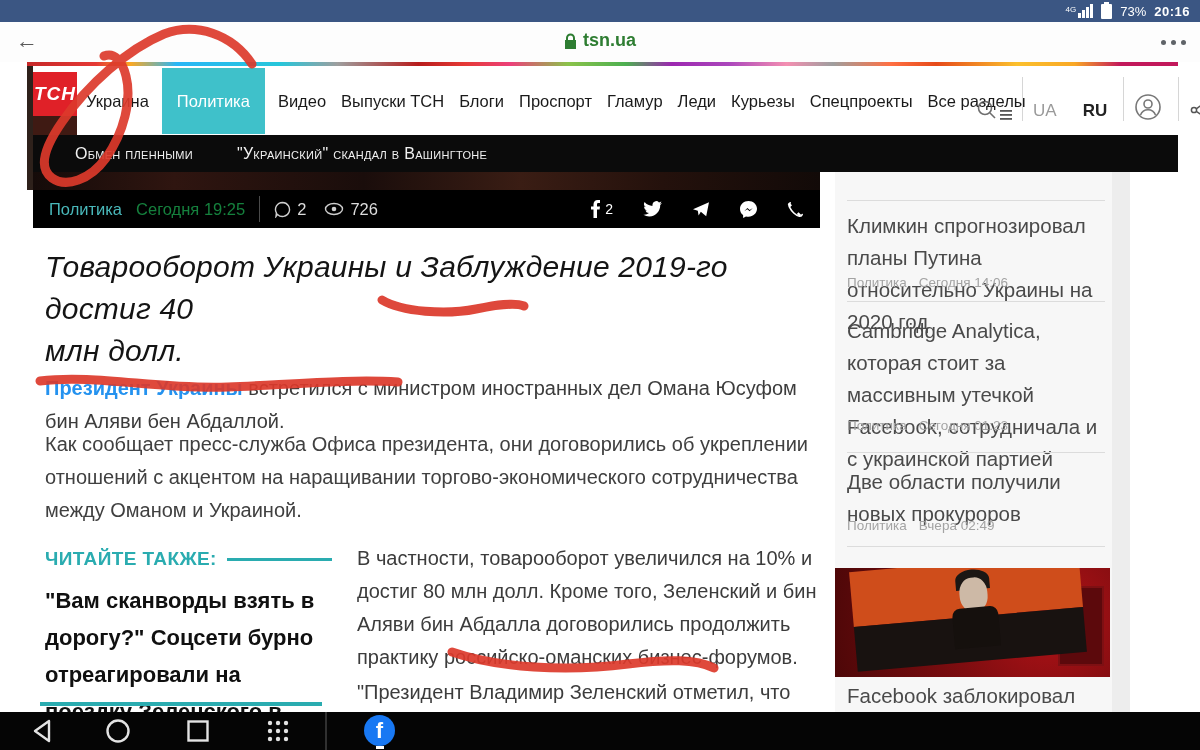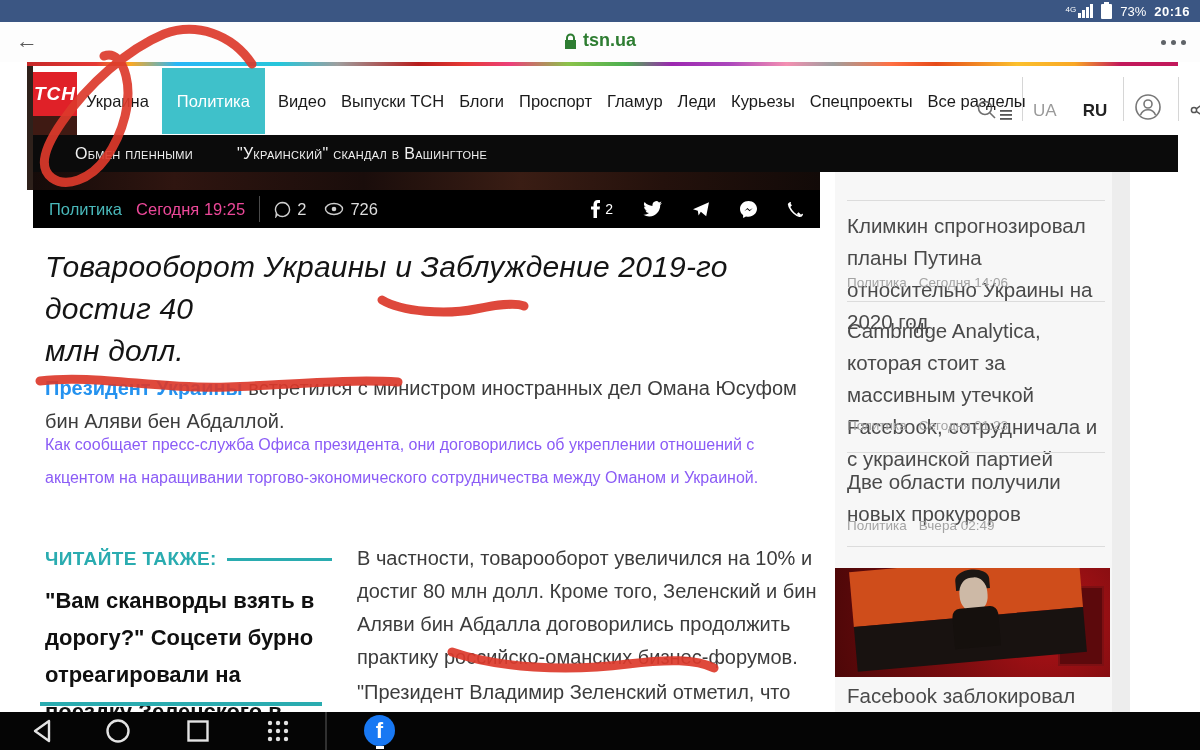--- a/index.html
+++ b/index.html
@@ -62,21 +62,21 @@
   .meta-div{width:1px;height:26px;background:#4a4a4a;margin:0 14px;}
   .meta-count{display:flex;align-items:center;gap:6px;margin-right:18px;color:#dcdcdc;}
   .share-row{margin-left:auto;display:flex;align-items:center;gap:30px;}
   .share-ic{display:flex;align-items:center;gap:4px;color:#fff;font-size:14px;}
 
   
   .title{left:45px;top:246px;width:780px;font-size:30px;font-style:italic;
     color:#141414;line-height:42px;letter-spacing:.2px;}
   .lead{left:45px;top:372px;width:778px;font-size:20px;line-height:33px;color:#3c3c3c;}
   .lead a{color:#2492ef;font-weight:bold;text-decoration:none;}
-  .para2{left:45px;top:428px;width:778px;font-size:16px;line-height:33px;color:#8b5cf6;}
+  .para2{left:45px;top:428px;width:778px;font-size:20px;line-height:33px;color:#404040;}
 
   .readalso{left:45px;top:548px;width:287px;}
   .ra-head{display:flex;align-items:center;gap:10px;}
   .ra-label{color:#2aacb0;font-weight:bold;font-size:19px;letter-spacing:.4px;white-space:nowrap;}
   .ra-rule{flex:1;height:3px;background:#2aacb0;}
   .ra-title{margin-top:12px;font-size:22px;font-weight:bold;color:#101010;line-height:37px;}
   .ra-bottomline{left:40px;top:702px;width:282px;height:4px;background:#2aacb0;}
 
   .para3{left:357px;top:542px;width:462px;font-size:20px;line-height:33px;color:#3c3c3c;}
   .para4{left:357px;top:676px;width:462px;font-size:20px;line-height:33px;color:#3c3c3c;}
@@ -203,21 +203,21 @@
 
   <div class="abs subnav">
     <span>Обмен пленными</span>
     <span>"Украинский" скандал в Вашингтоне</span>
   </div>
 
   <div class="abs hero-strip"></div>
 
   <div class="abs meta-bar">
     <span class="meta-cat">Политика</span>
-    <span style="color:#ec4899">Сегодня 19:25</span>
+    <span style="color:#15803d">Сегодня 19:25</span>
     <span class="meta-div"></span>
     <span class="meta-count">
       <svg width="17" height="17" viewBox="0 0 17 17">
           <path d="M8.5 1.5a7 7 0 1 1-5 11.9L2 15.5l.4-3.6A7 7 0 0 1 8.5 1.5z" fill="none" stroke="#cfcfcf" stroke-width="1.4"></path>
         </svg>
       <span>2</span>
     </span>
     <span class="meta-count">
       <svg width="20" height="14" viewBox="0 0 20 14">
           <ellipse cx="10" cy="7" rx="8.5" ry="5.5" fill="none" stroke="#cfcfcf" stroke-width="1.4"></ellipse>

